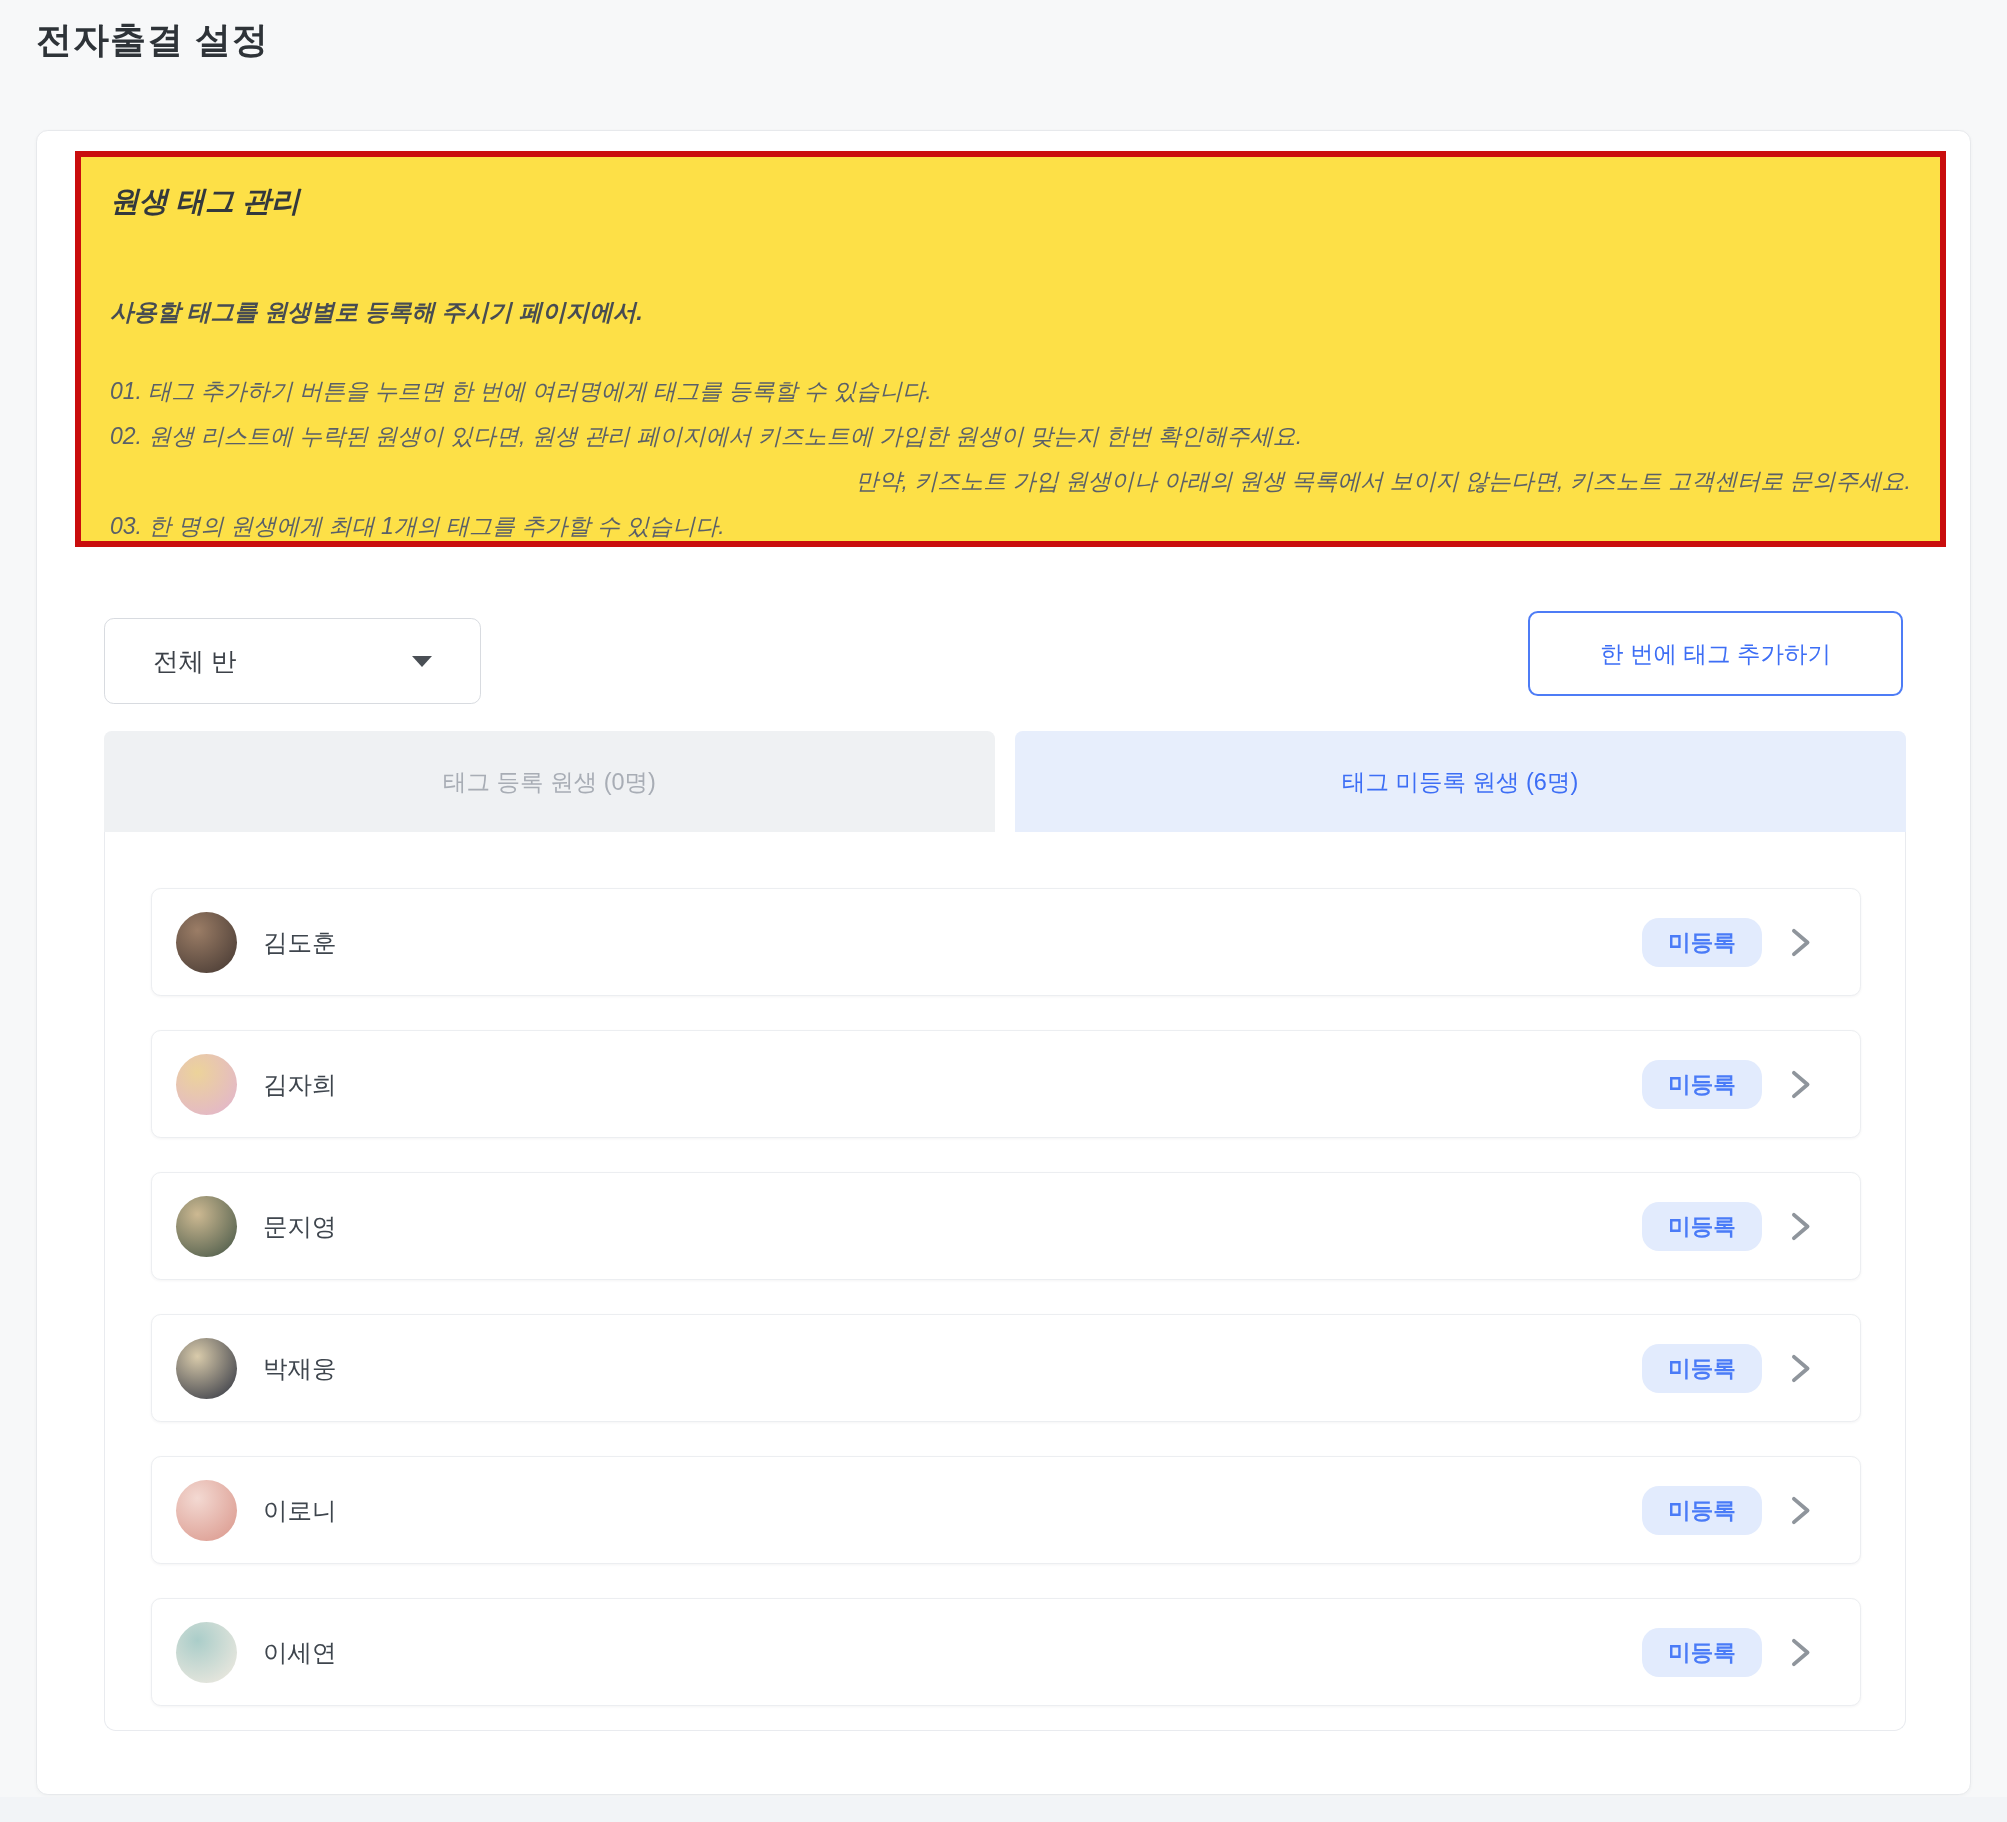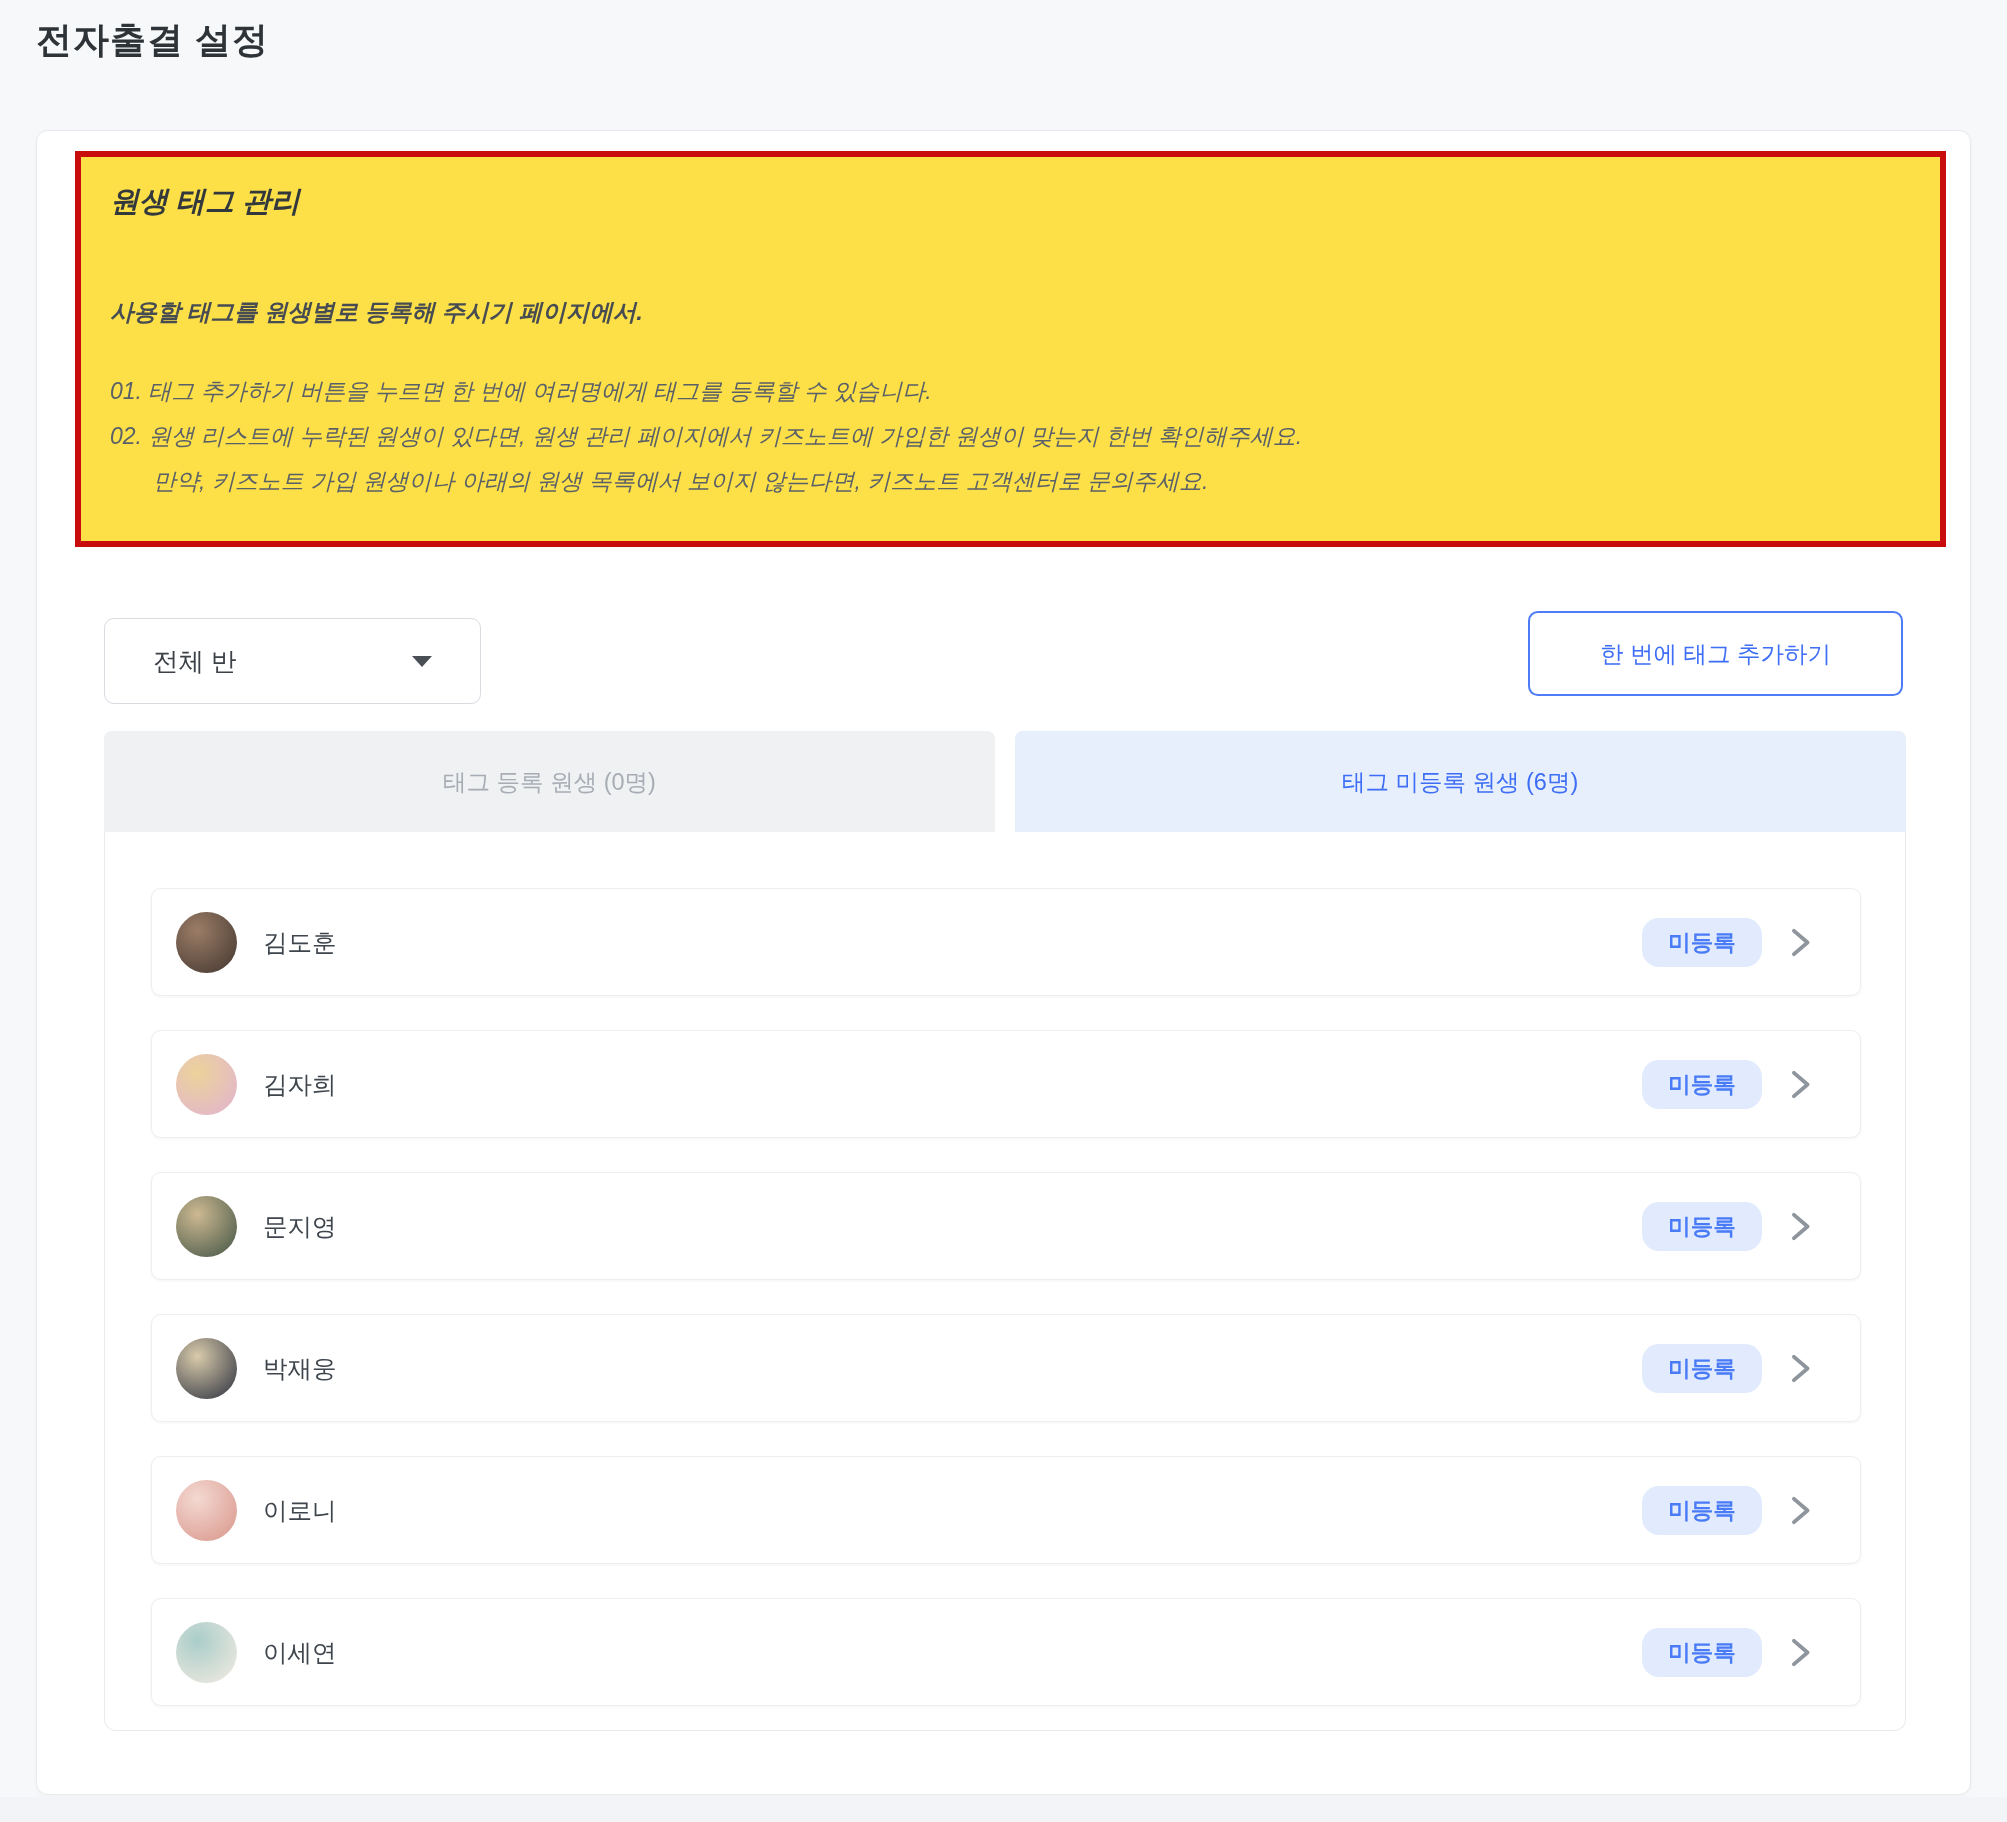--- a/index.html
+++ b/index.html
@@ -23,21 +23,21 @@
   .notice {
     position:absolute; left:38px; top:19.6px; width:1871px; height:396px;
     border:6.9px solid #c90d0d; background:#fde047;
     padding:25px 29px 0 29px;
     font-style:italic;
   }
   .notice-heading { font-size:29px; font-weight:700; color:#33383d; }
   .notice-intro { margin-top:74px; font-size:23.5px; font-weight:700; color:#474c52; }
   .notice-list { margin-top:41px; }
   .notice-line { font-size:23px; color:#5a6068; line-height:45px; }
-  .notice-line.indent { padding-left:43px; }
+  .notice-line.indent { padding-left:43px;text-align:right; }
 
   .toolbar { position:absolute; left:0; top:487px; width:100%; height:86px; }
   .class-select {
     position:absolute; left:67px; top:0; width:377px; height:86px;
     border:1px solid #d8dbe0; border-radius:9.8px; background:#fff;
     display:flex; align-items:center; justify-content:space-between;
     padding:0 48px; cursor:pointer;
   }
   .class-select-value { font-size:25.5px; color:#3c4148; }
   .caret-down {
@@ -100,20 +100,21 @@
 
 <div class="card">
 
   <div class="notice" style="border-color: rgb(201, 13, 13);">
     <div class="notice-heading">원생 태그 관리</div>
     <div class="notice-intro">사용할 태그를 원생별로 등록해 주시기 페이지에서.</div>
     <div class="notice-list">
       <div class="notice-line">01. 태그 추가하기 버튼을 누르면 한 번에 여러명에게 태그를 등록할 수 있습니다.</div>
       <div class="notice-line">02. 원생 리스트에 누락된 원생이 있다면, 원생 관리 페이지에서 키즈노트에 가입한 원생이 맞는지 한번 확인해주세요.</div>
       <div class="notice-line indent">만약, 키즈노트 가입 원생이나 아래의 원생 목록에서 보이지 않는다면, 키즈노트 고객센터로 문의주세요.</div>
+      <div class="notice-line">03. 한 명의 원생에게 최대 1개의 태그를 추가할 수 있습니다.</div>
     </div>
   </div>
 
   <div class="toolbar">
     <div class="class-select">
       <span class="class-select-value">전체 반</span>
       <span class="caret-down"></span>
     </div>
     <button class="add-tags-button">한 번에 태그 추가하기</button>
   </div>

